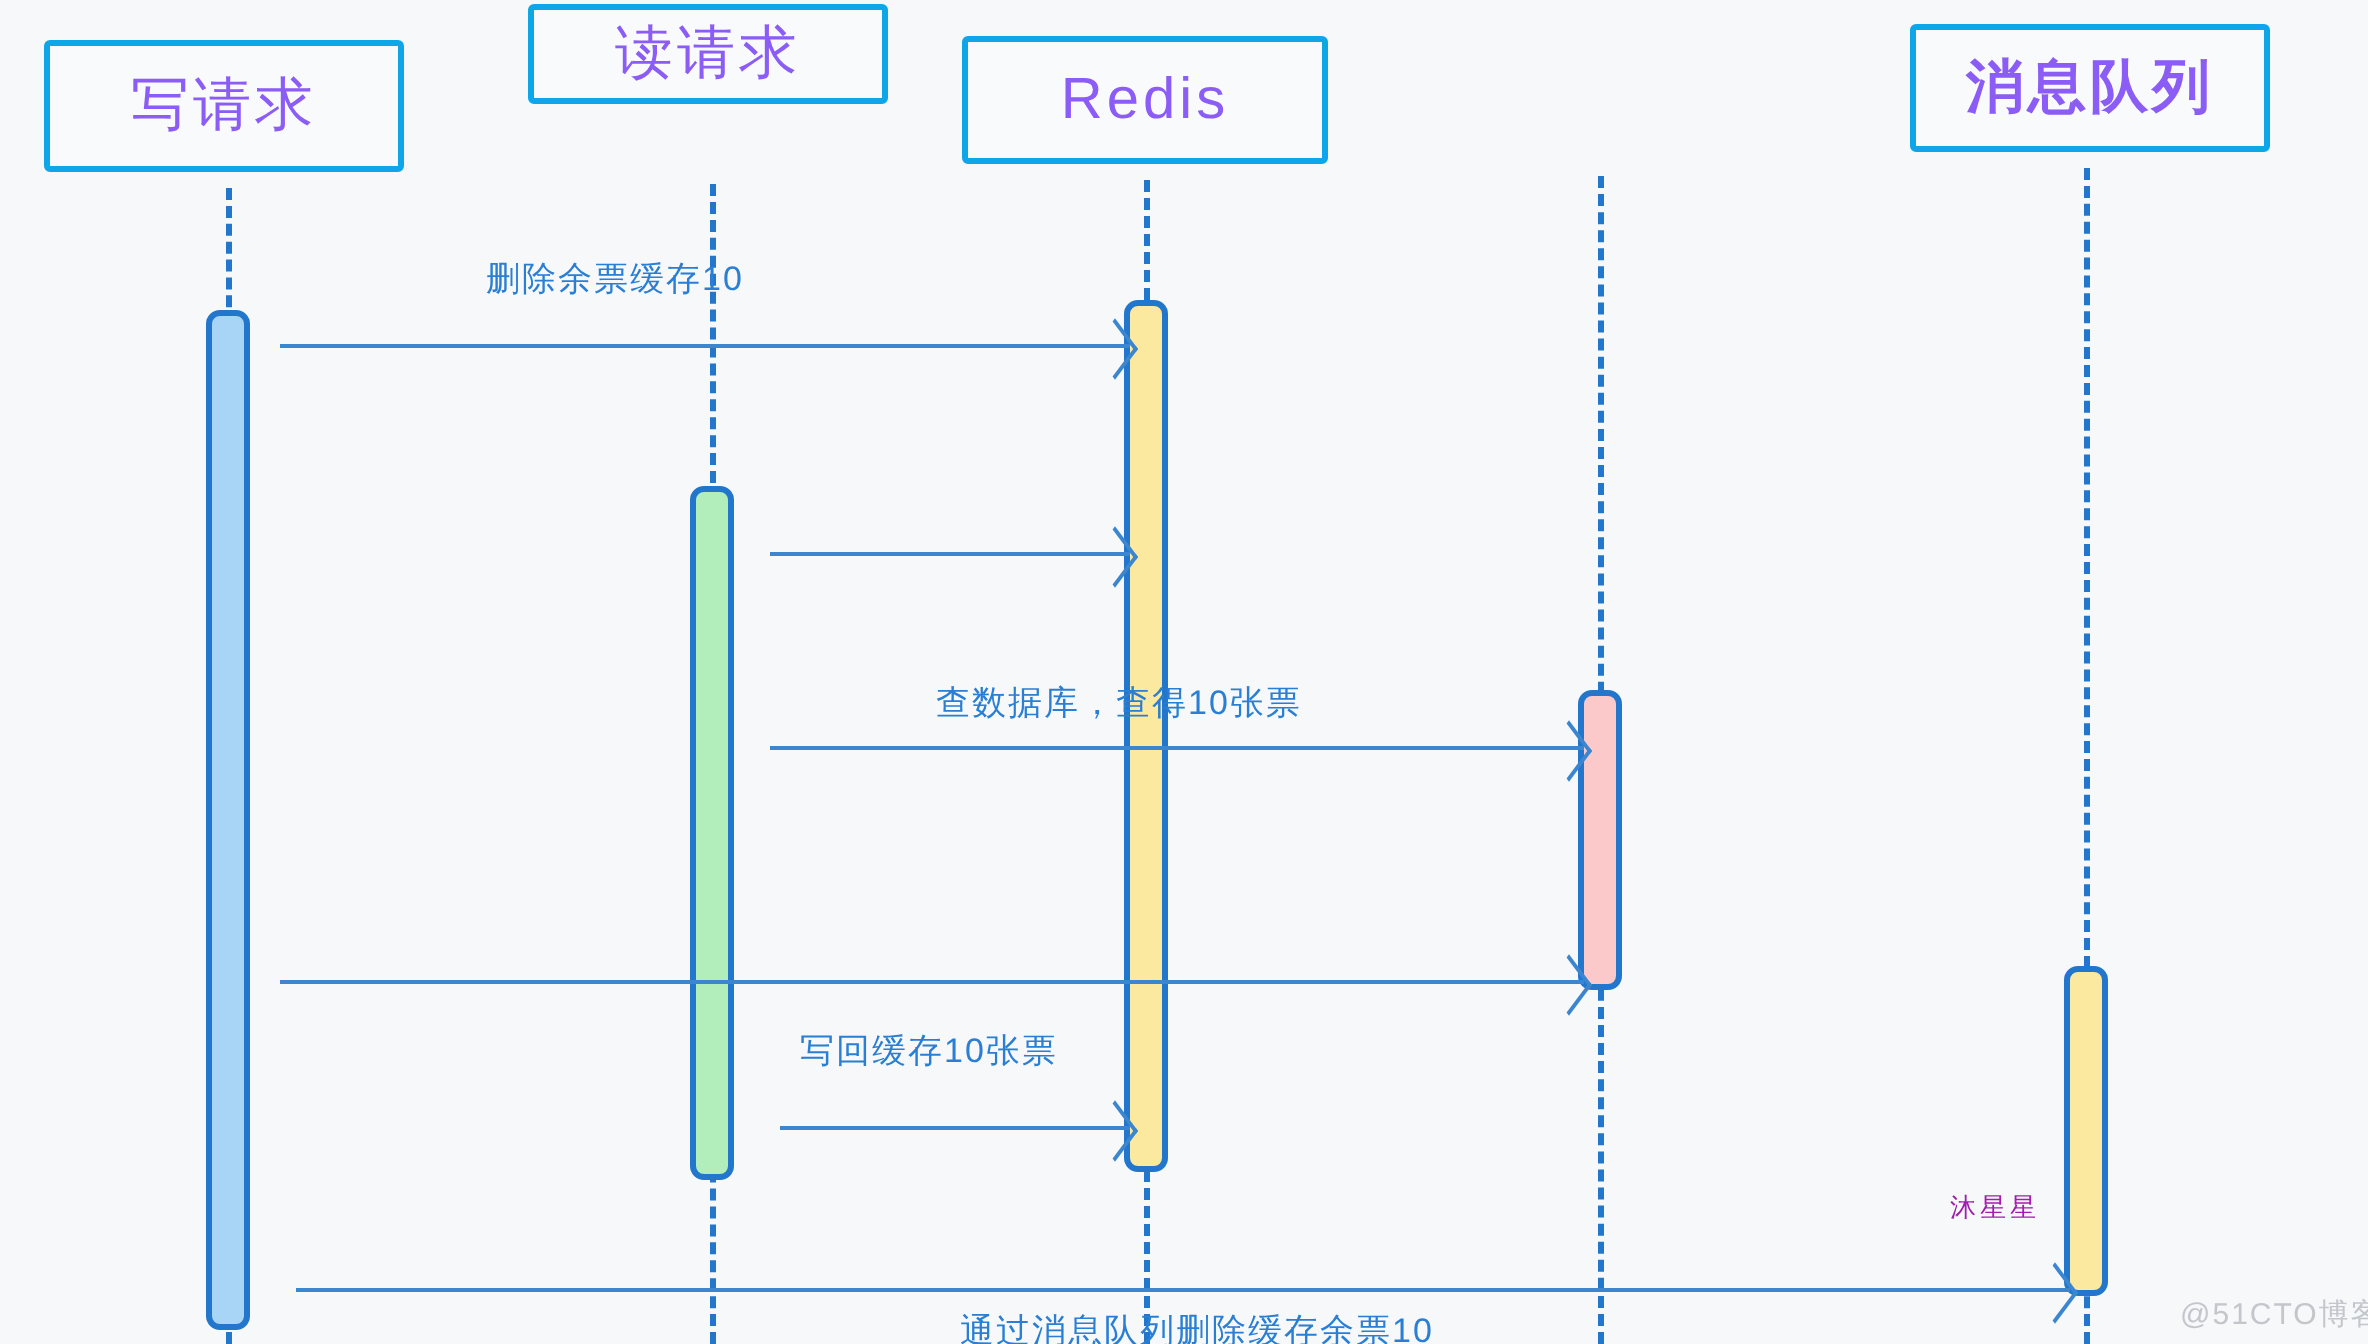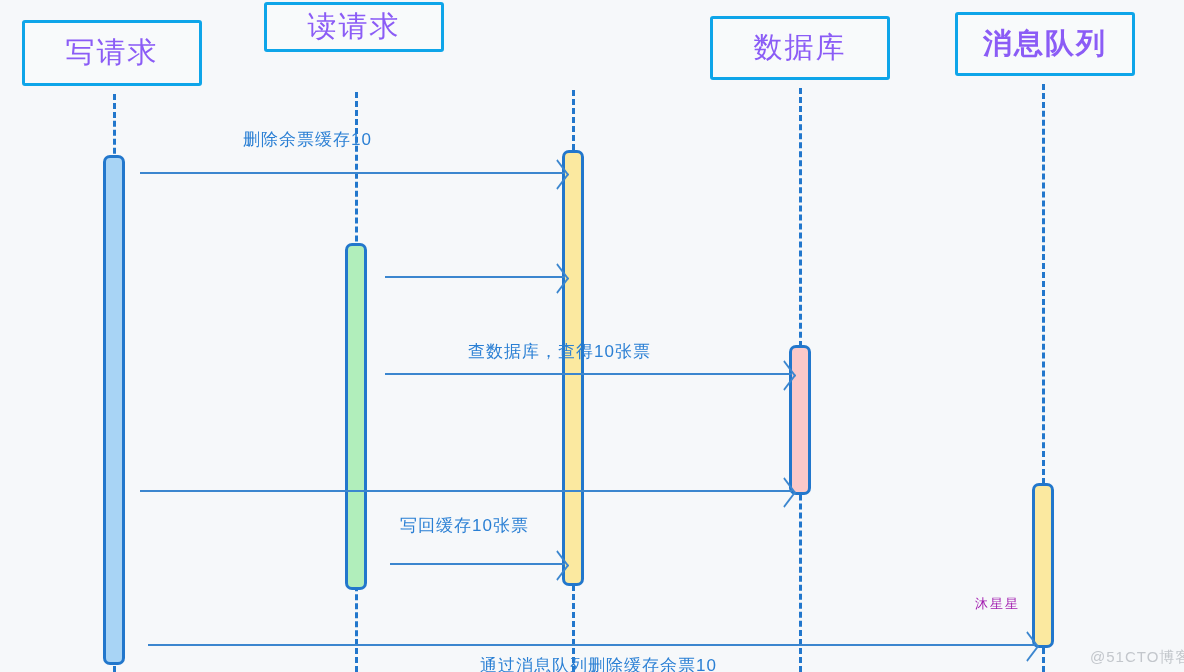--- a/index.html
+++ b/index.html
@@ -98,22 +98,22 @@
 <body>
 
 <div id="canvas">
 
   <div class="participant" style="left: 22px; top: 20px; width: 180px; height: 66px;">
     <span>写请求</span>
   </div>
   <div class="participant" style="left: 264px; top: 2px; width: 180px; height: 50px;">
     <span>读请求</span>
   </div>
-  <div class="participant" style="left: 710px; top: 16px; width: 180px; height: 64px;">
-    <span>数据库</span>
+  <div class="participant" style="left: 481px; top: 18px; width: 183px; height: 64px;">
+    <span>Redis</span>
   </div>
   <div class="participant" style="left: 955px; top: 12px; width: 180px; height: 64px; font-weight: bold;">
     <span>消息队列</span>
   </div>
 
   <div class="lifeline" style="left: 113px; top: 94px; height: 578px;"></div>
   <div class="lifeline" style="left: 355px; top: 92px; height: 580px;"></div>
   <div class="lifeline" style="left: 572px; top: 90px; height: 582px;"></div>
   <div class="lifeline" style="left: 799px; top: 88px; height: 584px;"></div>
   <div class="lifeline" style="left: 1042px; top: 84px; height: 588px;"></div>

